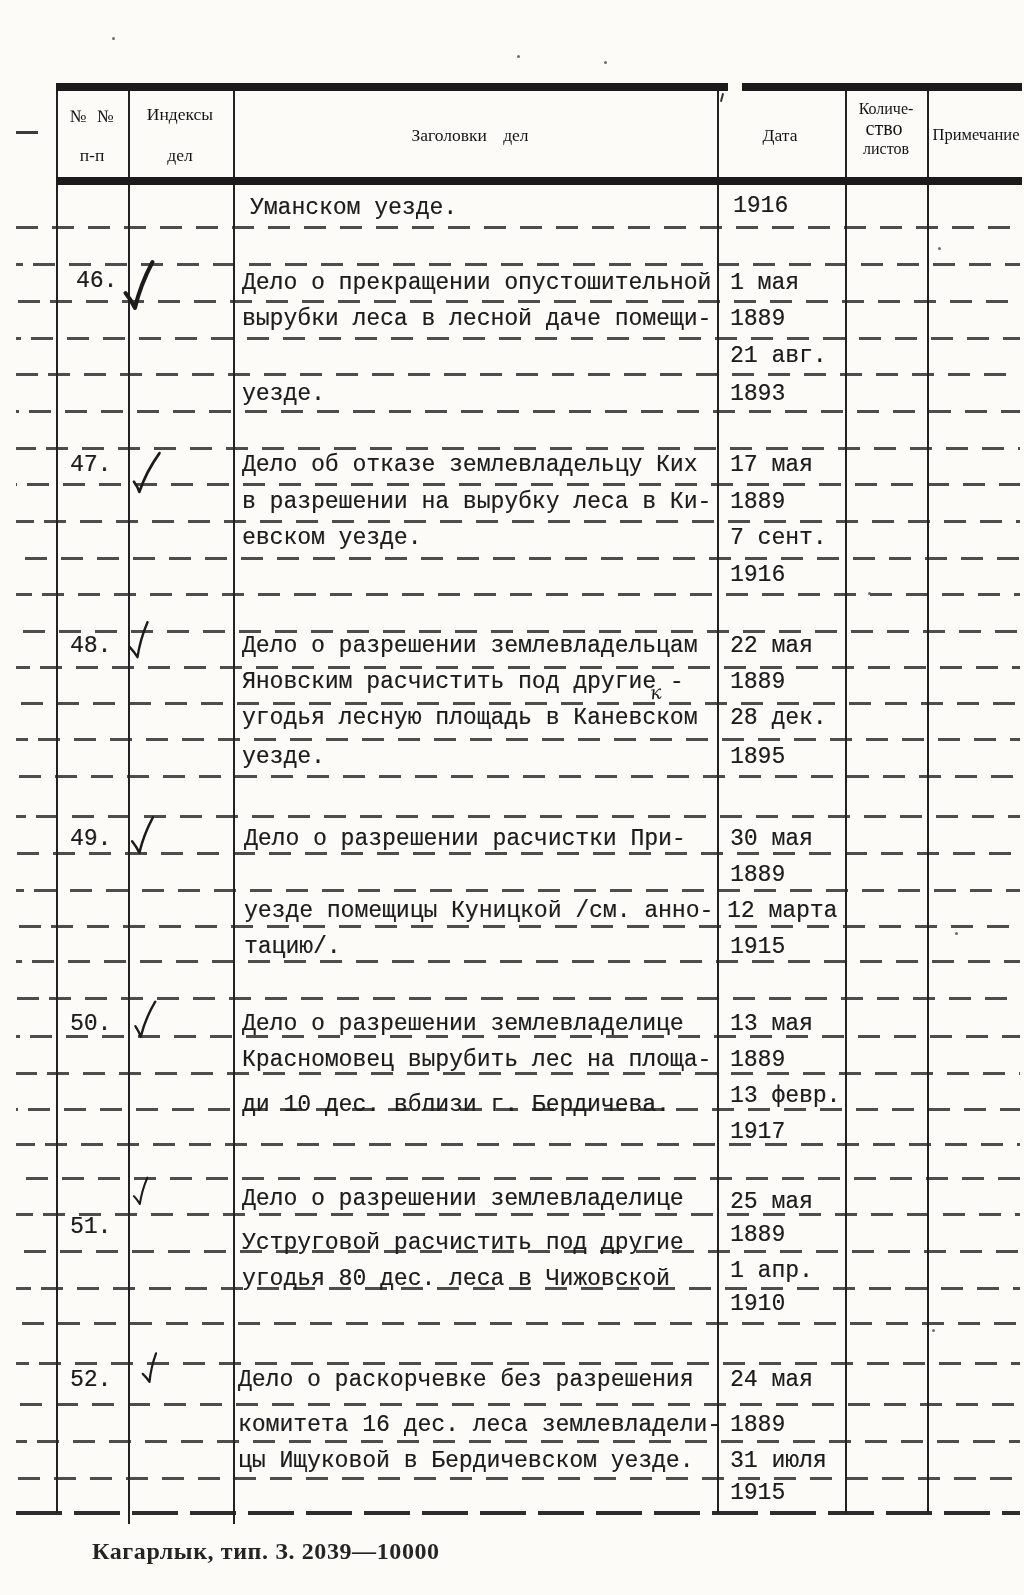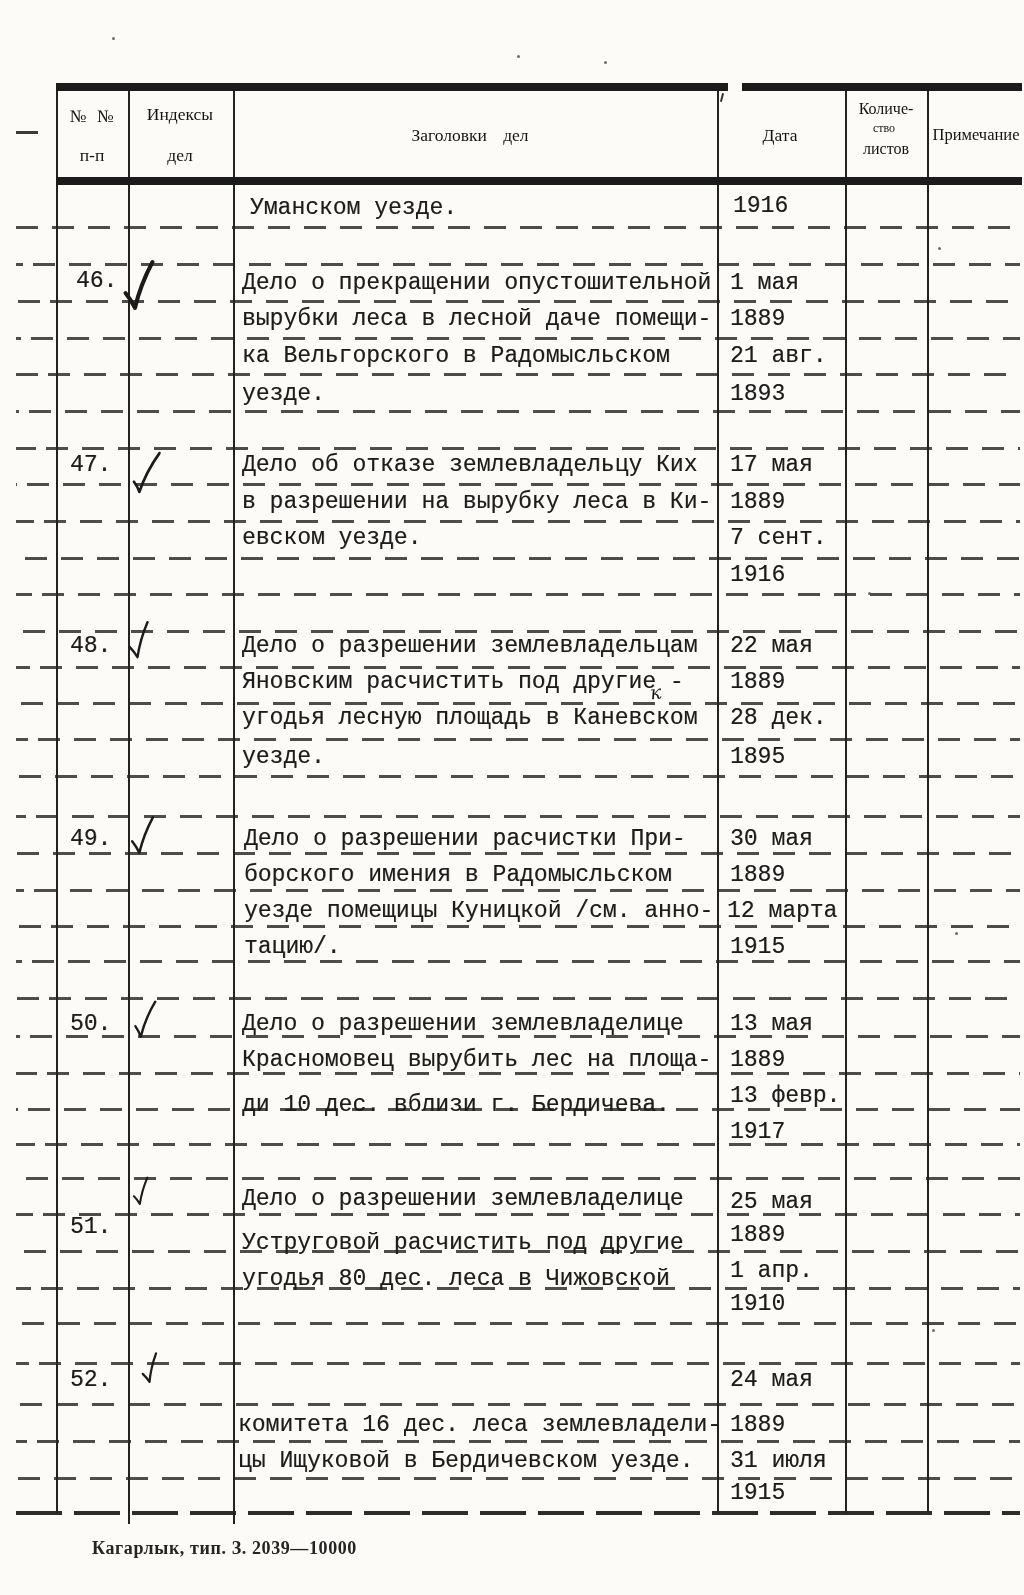--- a/index.html
+++ b/index.html
@@ -27,21 +27,21 @@
   
   .vline{position:absolute;width:2px;background:#222;z-index:2;}
 
   .check{position:absolute;z-index:6;}
   .check path{fill:none;stroke:#1b1b1b;stroke-linecap:round;stroke-linejoin:round;}
 
   .correction{position:absolute;font-family:"DejaVu Serif","Liberation Serif",serif;
       font-style:italic;font-size:19px;color:#161616;z-index:7;transform:rotate(-6deg);}
 
   .imprint{position:absolute;left:92px;top:1538px;font-family:"Liberation Serif","DejaVu Serif",serif;
-      font-weight:700;font-size:18px;letter-spacing:.6px;color:#242424;z-index:5;white-space:pre;}
+      font-weight:700;font-size:24px;letter-spacing:.6px;color:#242424;z-index:5;white-space:pre;}
 
   .dashmark{position:absolute;left:16px;top:131px;width:22px;height:3px;background:#3a3a3a;z-index:5;}
   .sp{position:absolute;width:3px;height:3px;border-radius:50%;background:#4a4a4a;opacity:.8;z-index:4;}
   .tickmark{position:absolute;left:721px;top:93px;width:2px;height:9px;background:#333;
       transform:rotate(14deg);z-index:4;}
 </style>
 </head>
 <body>
 
 <div class="page">
@@ -53,34 +53,33 @@
   <div class="dashmark"></div>
   <div class="tickmark"></div>
 
   <div class="hc" style="left:92px;top:106px;word-spacing:6px;">№ №</div>
   <div class="hc" style="left:92px;top:145px;">п-п</div>
   <div class="hc" style="left:180px;top:104px;">Индексы</div>
   <div class="hc" style="left:180px;top:145px;">дел</div>
   <div class="hc" style="left:470px;top:125px;word-spacing:12px;">Заголовки дел</div>
   <div class="hc" style="left:780px;top:125px;">Дата</div>
   <div class="hc" style="left:886px;top:99px;font-size:16px;line-height:19px;">Количе-</div>
-  <div class="hc" style="left:884px;top:119px;font-size:12px;line-height:19px;">ство</div>
+  <div class="hc" style="left:884px;top:119px;font-size:20px;line-height:19px;">ство</div>
   <div class="hc" style="left:886px;top:139px;font-size:16px;line-height:19px;">листов</div>
   <div class="hc" style="left:976px;top:125px;font-size:16.5px;">Примечание</div>
 
   <div class="t" style="left:250px;top:195px;">Уманском уезде.</div>
   <div class="t" style="left:733px;top:193px;">1916</div>
 
   <div class="t" style="left:76px;top:268px;">46.</div>
   <svg class="check" style="left:121px;top:258px;" width="36" height="54" viewBox="0 0 26 40">
       <path d="M3 26 Q7 31 10 37 Q14 20 23 3" stroke-width="3"></path>
     </svg>
   <div class="t" style="left:242px;top:270px;">Дело о прекращении опустошительной</div>
   <div class="t" style="left:242px;top:306px;">вырубки леса в лесной даче помещи-</div>
-  <div class="t" style="left:242px;top:343px;">ка Вельгорского в Радомысльском</div>
   <div class="t" style="left:242px;top:381px;">уезде.</div>
   <div class="t" style="left:730px;top:270px;">1 мая</div>
   <div class="t" style="left:730px;top:306px;">1889</div>
   <div class="t" style="left:730px;top:343px;">21 авг.</div>
   <div class="t" style="left:730px;top:381px;">1893</div>
 
   <div class="t" style="left:70px;top:452px;">47.</div>
   <svg class="check" style="left:131px;top:446px;transform:rotate(9deg);" width="30" height="52" viewBox="0 0 26 40">
       <path d="M4 30 Q8 34 10 38 Q13 20 22 2" stroke-width="2.3"></path>
     </svg>
@@ -104,21 +103,20 @@
   <div class="t" style="left:730px;top:633px;">22 мая</div>
   <div class="t" style="left:730px;top:669px;">1889</div>
   <div class="t" style="left:730px;top:705px;">28 дек.</div>
   <div class="t" style="left:730px;top:744px;">1895</div>
 
   <div class="t" style="left:70px;top:826px;">49.</div>
   <svg class="check" style="left:129px;top:814px;" width="27" height="42" viewBox="0 0 26 40">
       <path d="M3 26 Q7 31 10 37 Q14 20 23 3" stroke-width="2.4"></path>
     </svg>
   <div class="t" style="left:244px;top:826px;">Дело о разрешении расчистки При-</div>
-  <div class="t" style="left:244px;top:862px;">борского имения в Радомысльском</div>
   <div class="t" style="left:244px;top:898px;">уезде помещицы Куницкой /см. анно-</div>
   <div class="t" style="left:244px;top:934px;">тацию/.</div>
   <div class="t" style="left:730px;top:826px;">30 мая</div>
   <div class="t" style="left:730px;top:862px;">1889</div>
   <div class="t" style="left:727px;top:898px;">12 марта</div>
   <div class="t" style="left:730px;top:934px;">1915</div>
 
   <div class="t" style="left:70px;top:1011px;">50.</div>
   <svg class="check" style="left:132px;top:996px;transform:rotate(4deg);" width="26" height="46" viewBox="0 0 26 40">
       <path d="M4 28 Q8 33 10 38 Q13 20 22 2" stroke-width="2.4"></path>
@@ -140,20 +138,21 @@
   <div class="t" style="left:242px;top:1266px;">угодья 80 дес. леса в Чижовской</div>
   <div class="t" style="left:730px;top:1189px;">25 мая</div>
   <div class="t" style="left:730px;top:1222px;">1889</div>
   <div class="t" style="left:730px;top:1258px;">1 апр.</div>
   <div class="t" style="left:730px;top:1291px;">1910</div>
 
   <div class="t" style="left:70px;top:1367px;">52.</div>
   <svg class="check" style="left:139px;top:1352px;transform:rotate(-8deg);" width="22" height="32" viewBox="0 0 26 40">
       <path d="M3 26 Q7 31 10 37 Q14 20 23 3" stroke-width="2.8"></path>
     </svg>
+  <div class="t" style="left:238px;top:1367px;">Дело о раскорчевке без разрешения</div>
   <div class="t" style="left:238px;top:1412px;">комитета 16 дес. леса землевладели-</div>
   <div class="t" style="left:238px;top:1448px;">цы Ищуковой в Бердичевском уезде.</div>
   <div class="t" style="left:730px;top:1367px;">24 мая</div>
   <div class="t" style="left:730px;top:1412px;">1889</div>
   <div class="t" style="left:730px;top:1448px;">31 июля</div>
   <div class="t" style="left:730px;top:1480px;">1915</div>
 
   <div class="rule heavy" style="top:1511px;"></div>
   <div class="imprint">Кагарлык, тип. З. 2039—10000</div>
 

